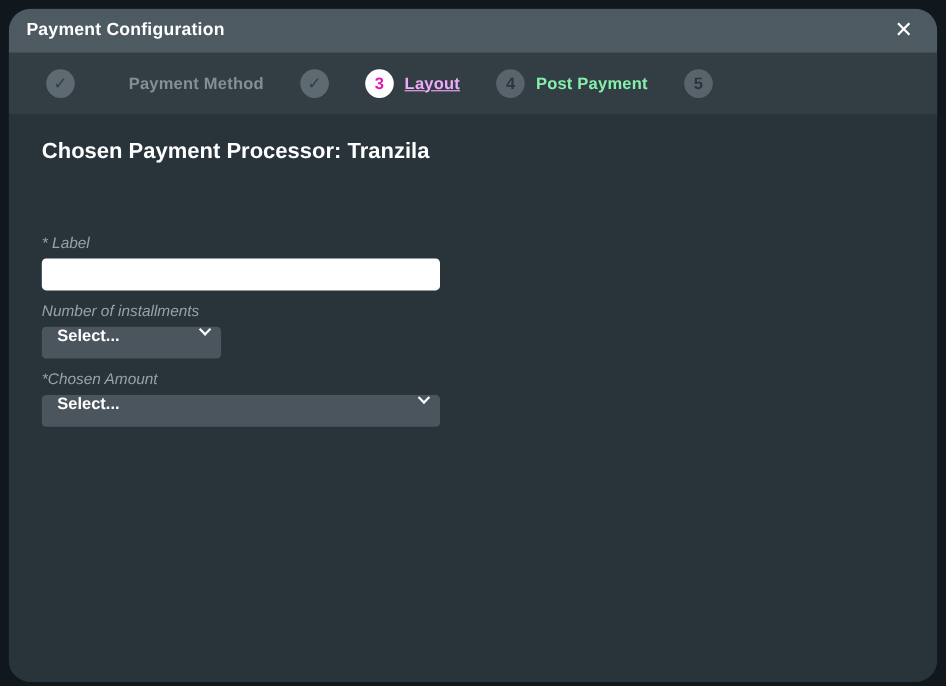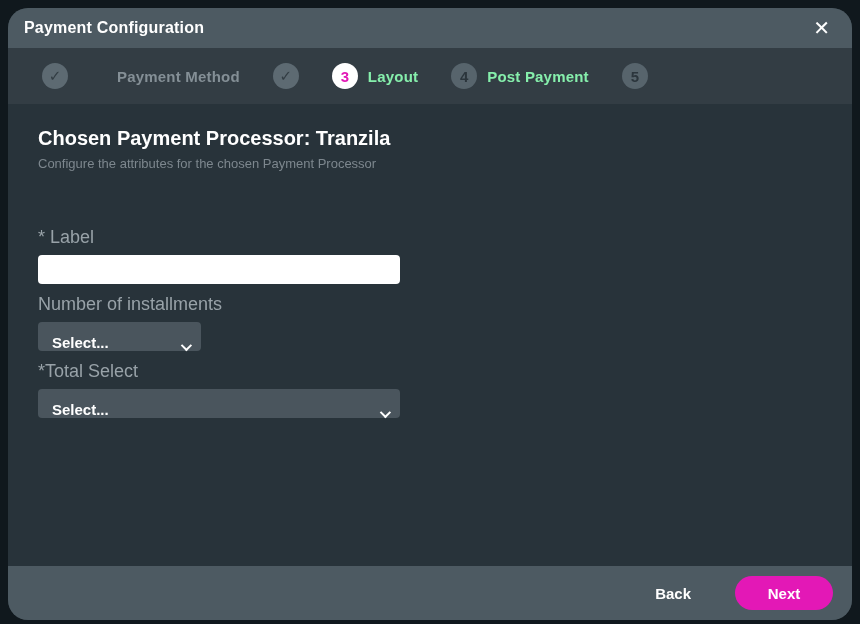--- a/index.html
+++ b/index.html
@@ -35,21 +35,21 @@
     width:26px; height:26px; border-radius:50%;
     display:flex; align-items:center; justify-content:center;
     font-size:15px; font-weight:bold; flex:0 0 26px;
   }
   .step.completed .step-circle { background:#5d6a72; color:#323c43; }
   .step.completed .check-icon { font-size:15px; font-weight:bold; }
   .step.active .step-circle { background:#ffffff; color:#e318b6; }
   .step.upcoming .step-circle { background:#57646c; color:#2b353c; }
   .step-label { font-size:15px; font-weight:bold; letter-spacing:.2px; }
   .step.completed .step-label { color:#848f96;margin-left:39px; }
-  .step.active .step-label { color:#86efac; }
+  .step.active .step-label { color:#f0abfc;text-decoration:underline; }
   .step.upcoming .step-label { color:#86efac; }
 
   
   .content { flex:1 1 auto; background:#28333a; padding:20px 30px 0 30px; position:relative; }
 
   .processor-row { display:flex; align-items:flex-start; gap:16px; }
   .processor-logo {
     width:58px; height:46px; background:#ffffff; border-radius:6px;
     display:flex; align-items:center; justify-content:center; gap:2px; flex:0 0 58px;
   }
@@ -60,30 +60,30 @@
   }
   .wallet-icon::after {
     content:""; position:absolute; right:1px; top:3px; width:3px; height:3px;
     background:#c9a268; border-radius:50%;
   }
   .processor-text { padding-top:3px; }
   .processor-title { color:#ffffff; font-size:20px; font-weight:bold; margin-bottom:6px; }
   .processor-subtitle { color:#7d878e; font-size:13px; }
 
   .form-area { margin-top:56px; width:362px; }
-  .field-label { display:block; color:#98a2a8; font-size:18px; margin-bottom:7px; }
+  .field-label { display:block; color:#98a2a8; font-size:14px; margin-bottom:7px;font-style:italic; }
   .text-input {
     width:362px; height:29px; background:#ffffff; border:none; border-radius:4px;
     padding:0 8px; font-size:14px; color:#222; font-family:inherit; display:block;
   }
   .field-group { margin-bottom:10px; }
 
   .select-box {
     height:29px; background:#4a555d; border-radius:4px; color:#ffffff;
-    display:flex; align-items:flex-end; padding:0 12px 0 14px; cursor:pointer;
+    display:flex; align-items:flex-start; padding:0 12px 0 14px; cursor:pointer;
     font-size:15px; font-weight:bold;
   }
   .select-box.narrow { width:163px; }
   .select-box.wide { width:362px; }
   .chevron-down {
     margin-left:auto; width:8px; height:8px;
     border-right:2px solid #ffffff; border-bottom:2px solid #ffffff;
     transform:rotate(45deg) translateY(-2px);
   }
 
@@ -135,48 +135,43 @@
       <div class="step upcoming">
         <span class="step-circle">5</span>
       </div>
     </div>
 
     <div class="content">
 
       <div class="processor-row">
         <div class="processor-text">
           <div class="processor-title">Chosen Payment Processor: Tranzila</div>
-          <div class="processor-subtitle">Configure the attributes for the chosen Payment Processor</div>
         </div>
       </div>
 
       <div class="form-area">
         <div class="field-group">
           <label class="field-label">* Label</label>
           <input class="text-input" type="text" value="" style="">
         </div>
 
         <div class="field-group">
           <label class="field-label">Number of installments</label>
           <div class="select-box narrow">
             <span>Select...</span>
             <span class="chevron-down"></span>
           </div>
         </div>
 
         <div class="field-group">
-          <label class="field-label">*Total Select</label>
+          <label class="field-label">*Chosen Amount</label>
           <div class="select-box wide">
             <span>Select...</span>
             <span class="chevron-down"></span>
           </div>
         </div>
       </div>
 
     </div>
 
-    <div class="modal-footer">
-      <button class="back-btn">Back</button>
-      <button class="next-btn">Next</button>
-    </div>
 
   </div>
 </div>
 
 </body></html>

